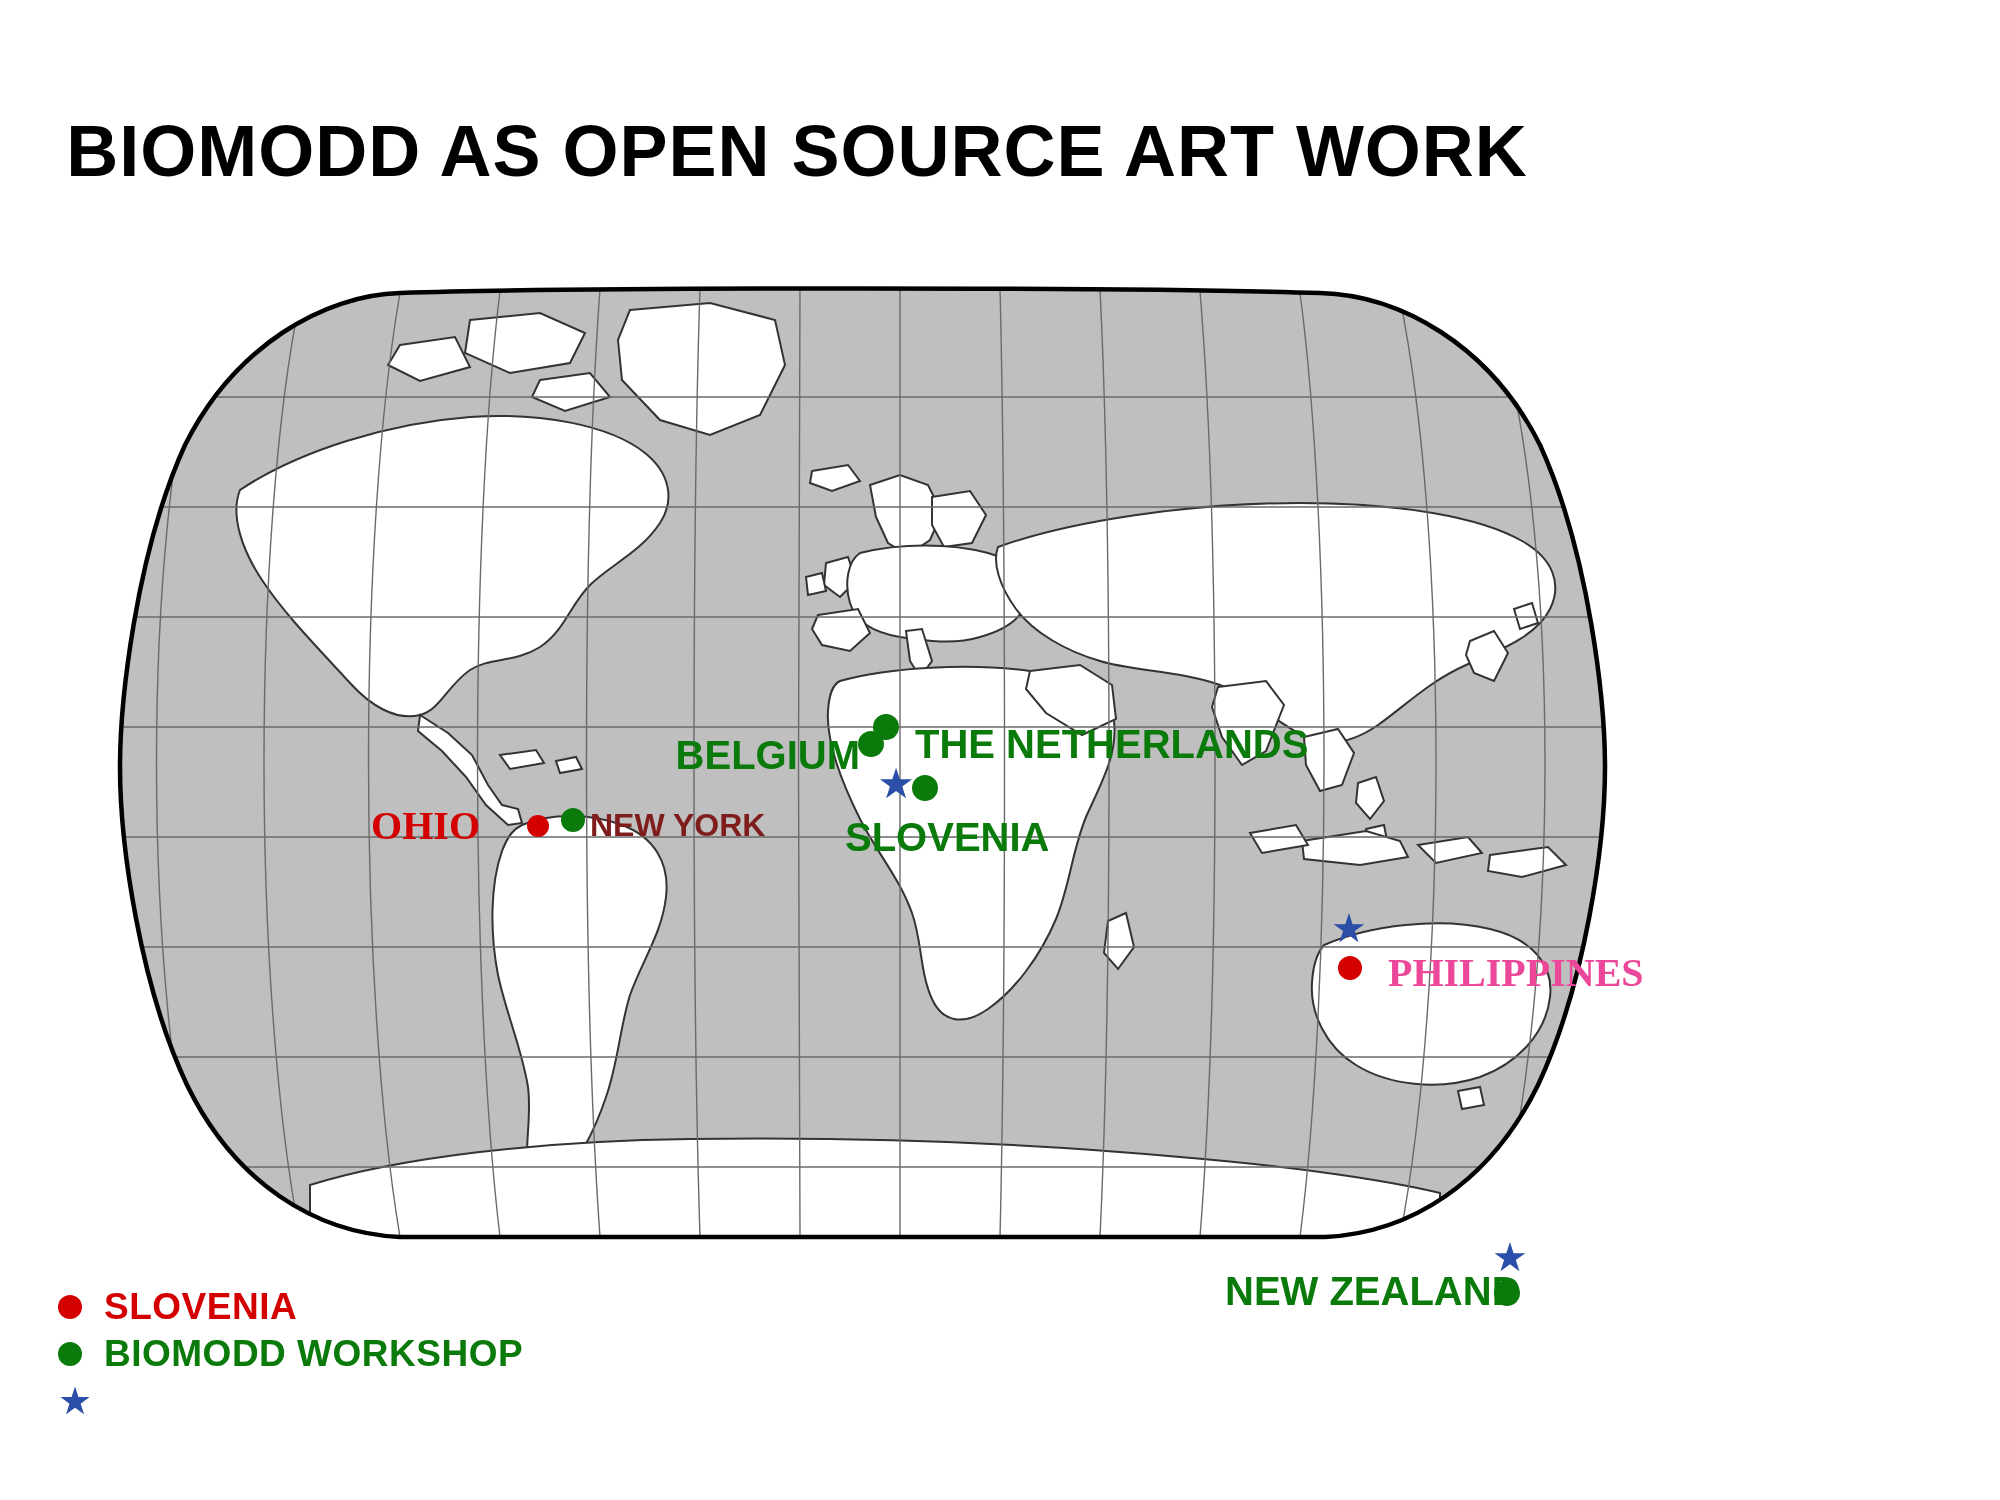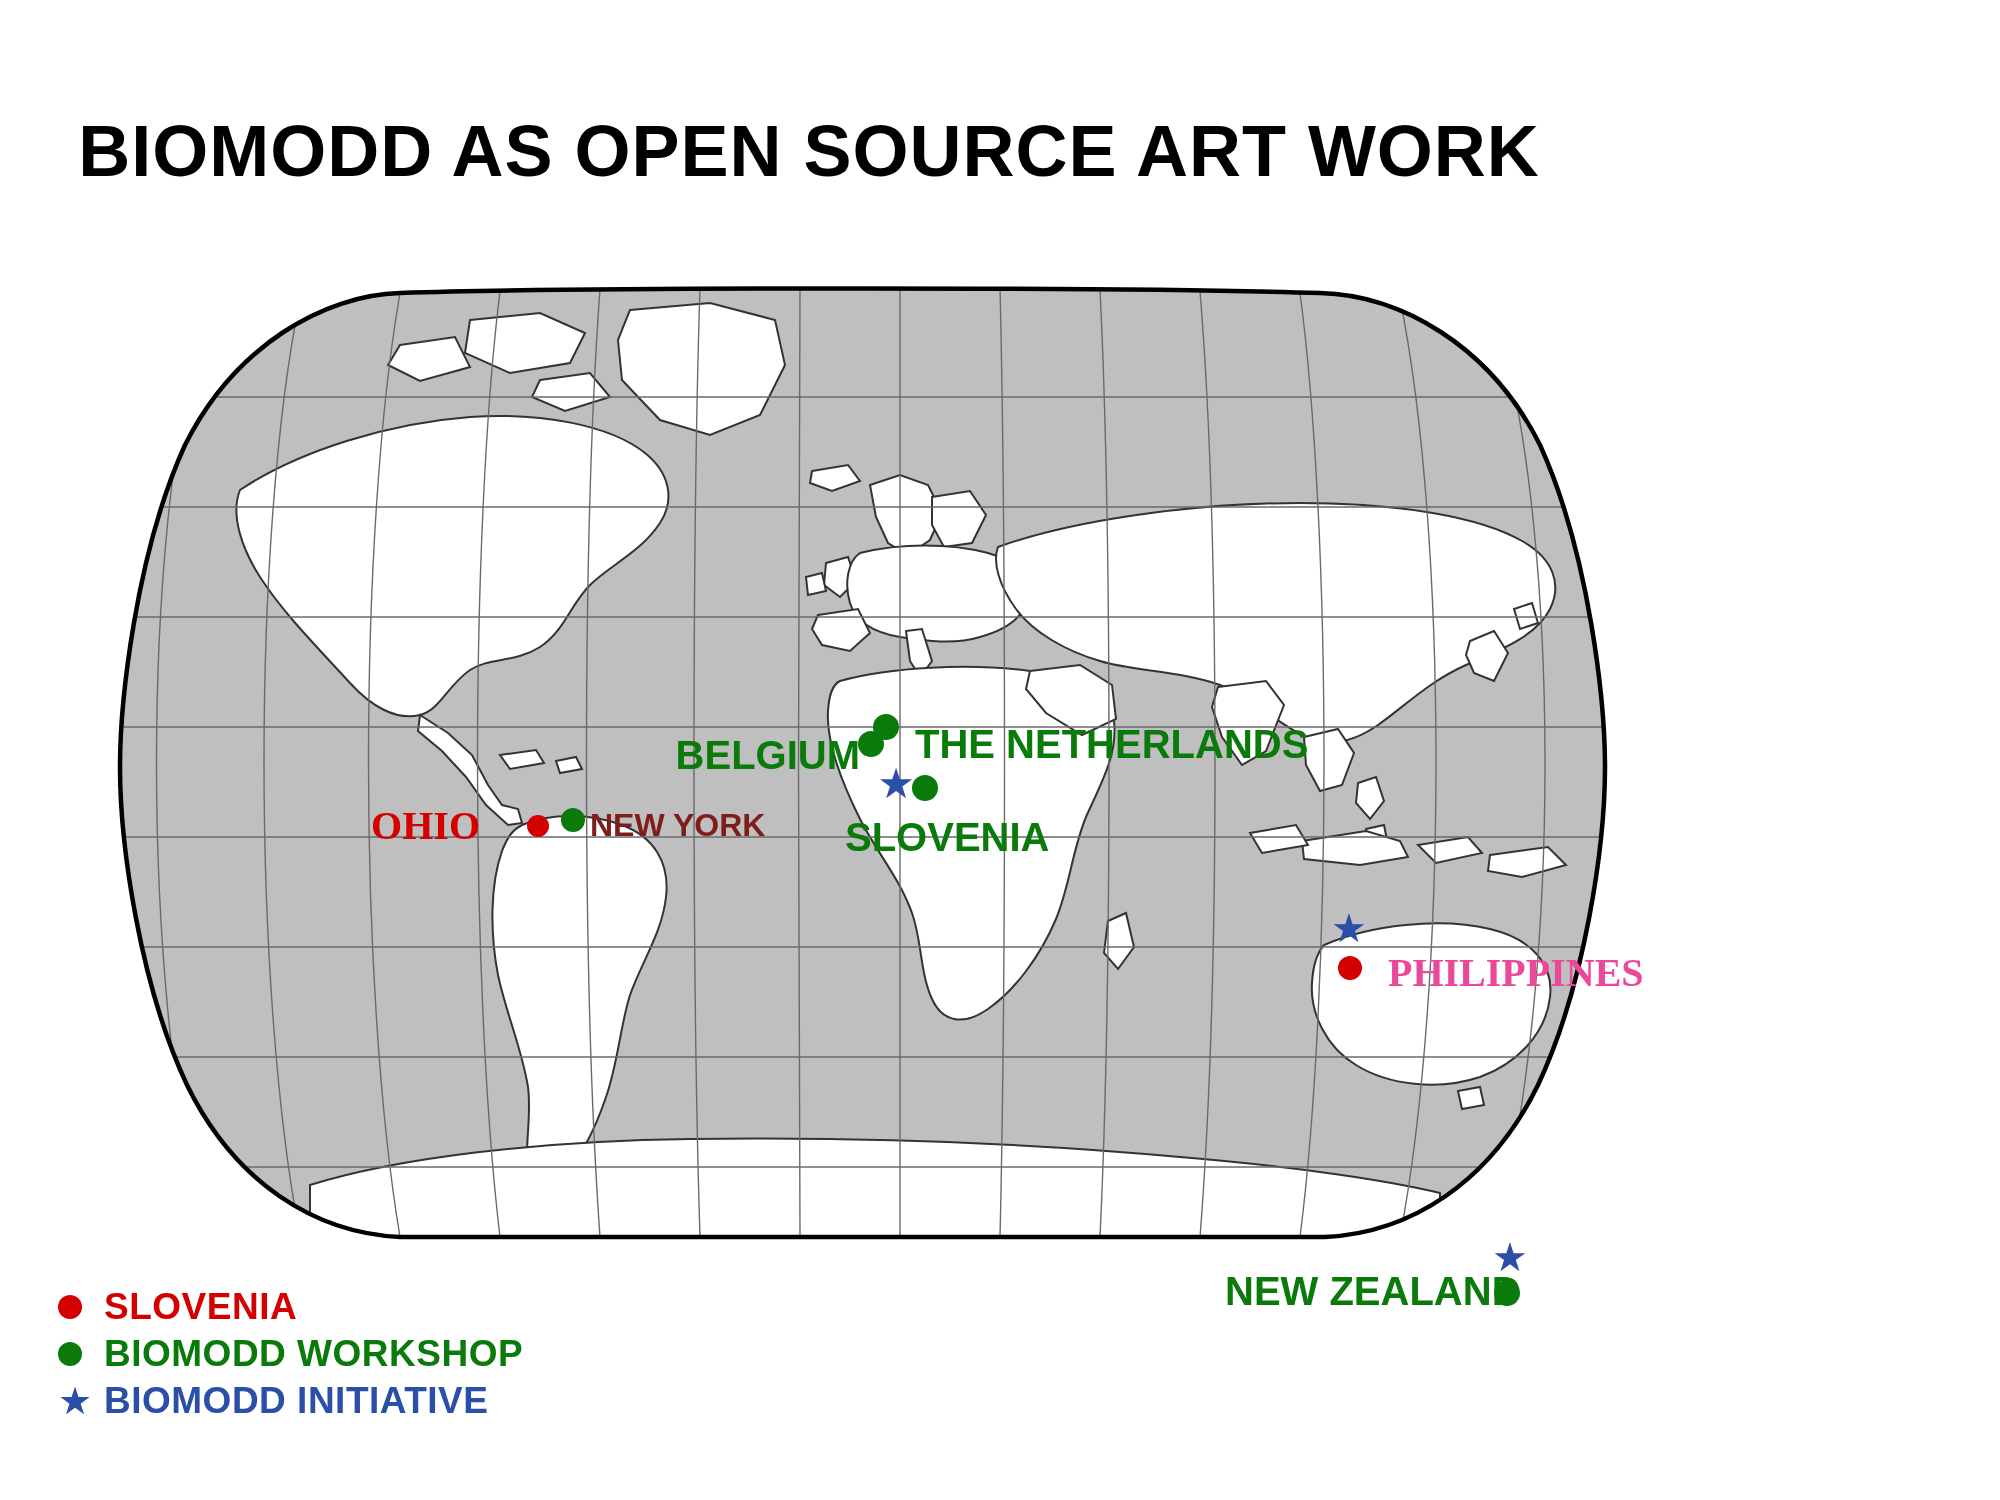--- a/index.html
+++ b/index.html
@@ -3,21 +3,20 @@
 <meta charset="utf-8">
 <style>
   html,body{margin:0;padding:0;background:#ffffff;}
   body{width:2000px;height:1500px;position:relative;
        font-family:"Liberation Sans", sans-serif;overflow:hidden;}
 
   #page-title{
     position:absolute;left:0;top:110px;width:1594px;text-align:center;
     font-size:72px;font-weight:bold;letter-spacing:1px;color:#000000;
     font-family:"Liberation Sans", sans-serif;
-    padding-left:12px;
   }
 
   #map-area{
     position:absolute;left:70px;top:285px;width:1570px;height:965px;
   }
   #world-svg{display:block;width:100%;height:100%;}
 
   
   .marker{position:absolute;transform:translate(-50%,-50%);}
   .dot{border-radius:50%;}
@@ -260,15 +259,14 @@
     <div class="legend-row">
       <span class="legend-sym">
         <span class="dot" style="background: rgb(10, 122, 10);"></span>
       </span>
       <span class="legend-text" style="color: rgb(10, 122, 10);">BIOMODD WORKSHOP</span>
     </div>
     <div class="legend-row">
       <span class="legend-sym">
         <span class="star" style="color: rgb(43, 79, 168);">★</span>
       </span>
-      <span class="legend-text" style="color: rgb(43, 79, 168);">BIOMODD INITIATIVE</span>
     </div>
   </div>
 
 </body></html>

